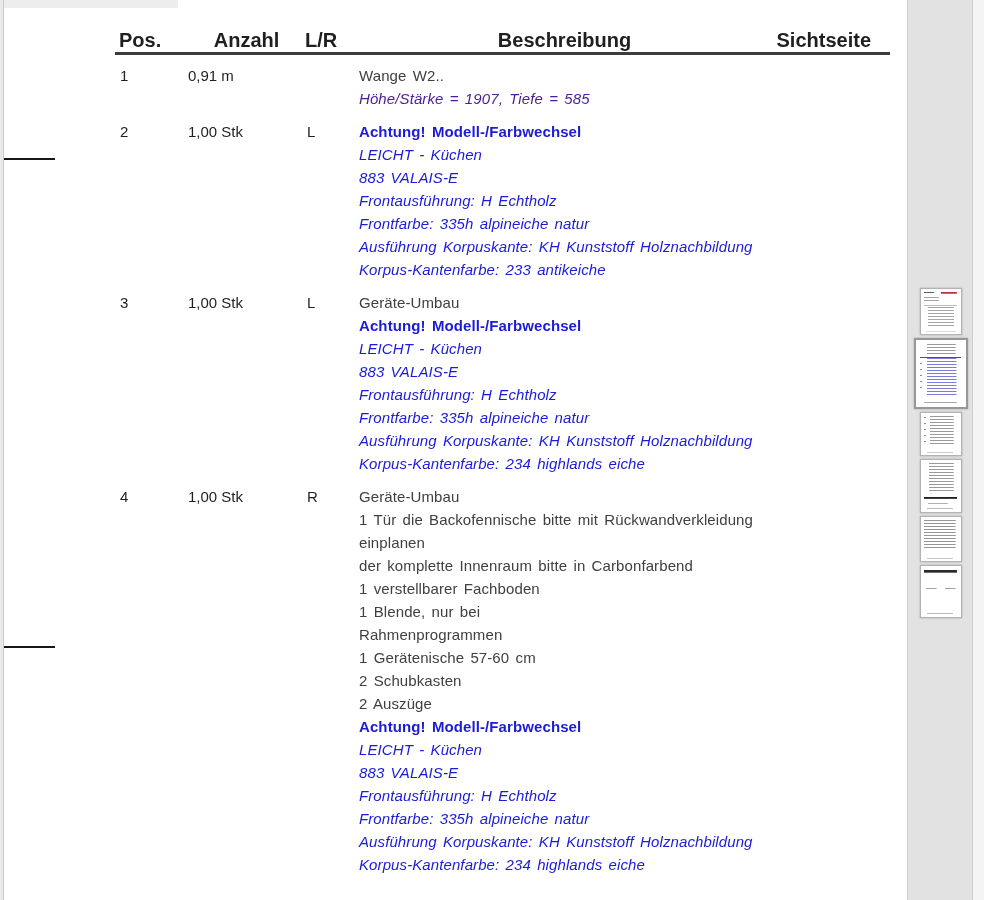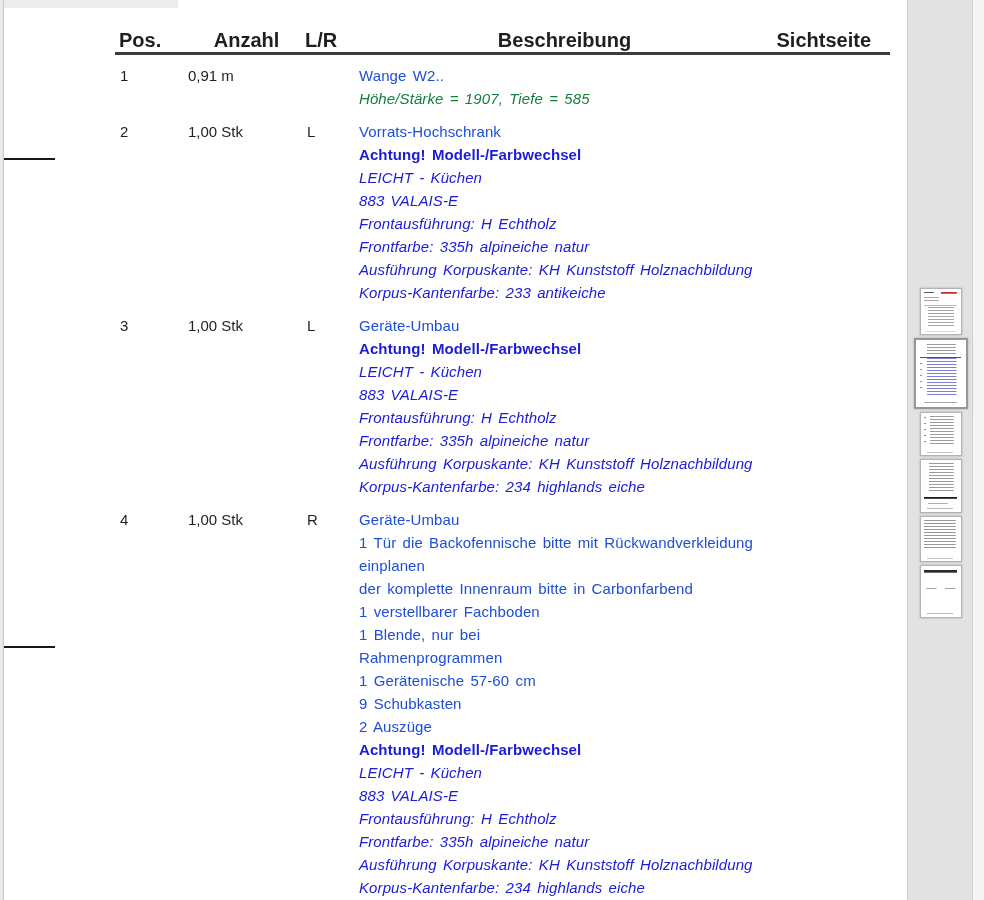--- a/index.html
+++ b/index.html
@@ -24,22 +24,22 @@
   .hdr .c5 { width:120px; text-align:right; padding-right:19px; }
   .hdr-rule { margin-top:2px; height:2.5px; background:#3c3c3c; }
 
   .rows { margin-top:9px; }
   .prow { display:flex; margin-bottom:10px; font-size:15px; line-height:23px; }
   .prow .c1 { width:73px;  padding-left:5px; }
   .prow .c2 { width:117px; }
   .prow .c3 { width:54px;  padding-left:2px; }
   .prow .c4 { flex:1; }
   .dline { white-space:nowrap; letter-spacing:.1px; word-spacing:2px; }
-  .s-plain  { color:#1d4ed8; }
-  .s-italic { color:#15803d; font-style:italic; }
+  .s-plain  { color:#404040; }
+  .s-italic { color:#4c1d95; font-style:italic; }
   .s-note      { color:var(--blue,#1b1bd8); font-style:italic; }
   .s-note-bold { color:var(--blue,#1b1bd8); font-weight:700; }
 
   
   .thumb-panel { position:absolute; left:907px; top:0; width:65px; height:900px;
                  background:#e2e2e2; border-left:1px solid #d2d2d2; }
   .thumb-col   { position:absolute; left:0; top:288px; width:65px;
                  display:flex; flex-direction:column; align-items:center; gap:3px; }
   .thumb { position:relative; width:42px; background:#fff;
            border:1px solid #b3b3b3; box-shadow:0 0 2px rgba(0,0,0,.25); flex:0 0 auto; }
@@ -122,21 +122,20 @@
         <div class="c4">
           <div class="dline s-plain">Wange W2..</div>
           <div class="dline s-italic">Höhe/Stärke = 1907, Tiefe = 585</div>
         </div>
       </div>
       <div class="prow">
         <div class="c1">2</div>
         <div class="c2">1,00 Stk</div>
         <div class="c3">L</div>
         <div class="c4">
-          <div class="dline s-plain">Vorrats-Hochschrank</div>
           <div class="dline s-note-bold">Achtung! Modell-/Farbwechsel</div>
           <div class="dline s-note">LEICHT - Küchen</div>
           <div class="dline s-note">883 VALAIS-E</div>
           <div class="dline s-note">Frontausführung: H Echtholz</div>
           <div class="dline s-note">Frontfarbe: 335h alpineiche natur</div>
           <div class="dline s-note">Ausführung Korpuskante: KH Kunststoff Holznachbildung</div>
           <div class="dline s-note">Korpus-Kantenfarbe: 233 antikeiche</div>
         </div>
       </div>
       <div class="prow">
@@ -160,21 +159,21 @@
         <div class="c3">R</div>
         <div class="c4">
           <div class="dline s-plain">Geräte-Umbau</div>
           <div class="dline s-plain">1 Tür die Backofennische bitte mit Rückwandverkleidung</div>
           <div class="dline s-plain">einplanen</div>
           <div class="dline s-plain">der komplette Innenraum bitte in Carbonfarbend</div>
           <div class="dline s-plain">1 verstellbarer Fachboden</div>
           <div class="dline s-plain">1 Blende, nur bei</div>
           <div class="dline s-plain">Rahmenprogrammen</div>
           <div class="dline s-plain">1 Gerätenische 57-60 cm</div>
-          <div class="dline s-plain">9 Schubkasten</div>
+          <div class="dline s-plain">2 Schubkasten</div>
           <div class="dline s-plain">2 Auszüge</div>
           <div class="dline s-note-bold">Achtung! Modell-/Farbwechsel</div>
           <div class="dline s-note">LEICHT - Küchen</div>
           <div class="dline s-note">883 VALAIS-E</div>
           <div class="dline s-note">Frontausführung: H Echtholz</div>
           <div class="dline s-note">Frontfarbe: 335h alpineiche natur</div>
           <div class="dline s-note">Ausführung Korpuskante: KH Kunststoff Holznachbildung</div>
           <div class="dline s-note">Korpus-Kantenfarbe: 234 highlands eiche</div>
         </div>
       </div>

